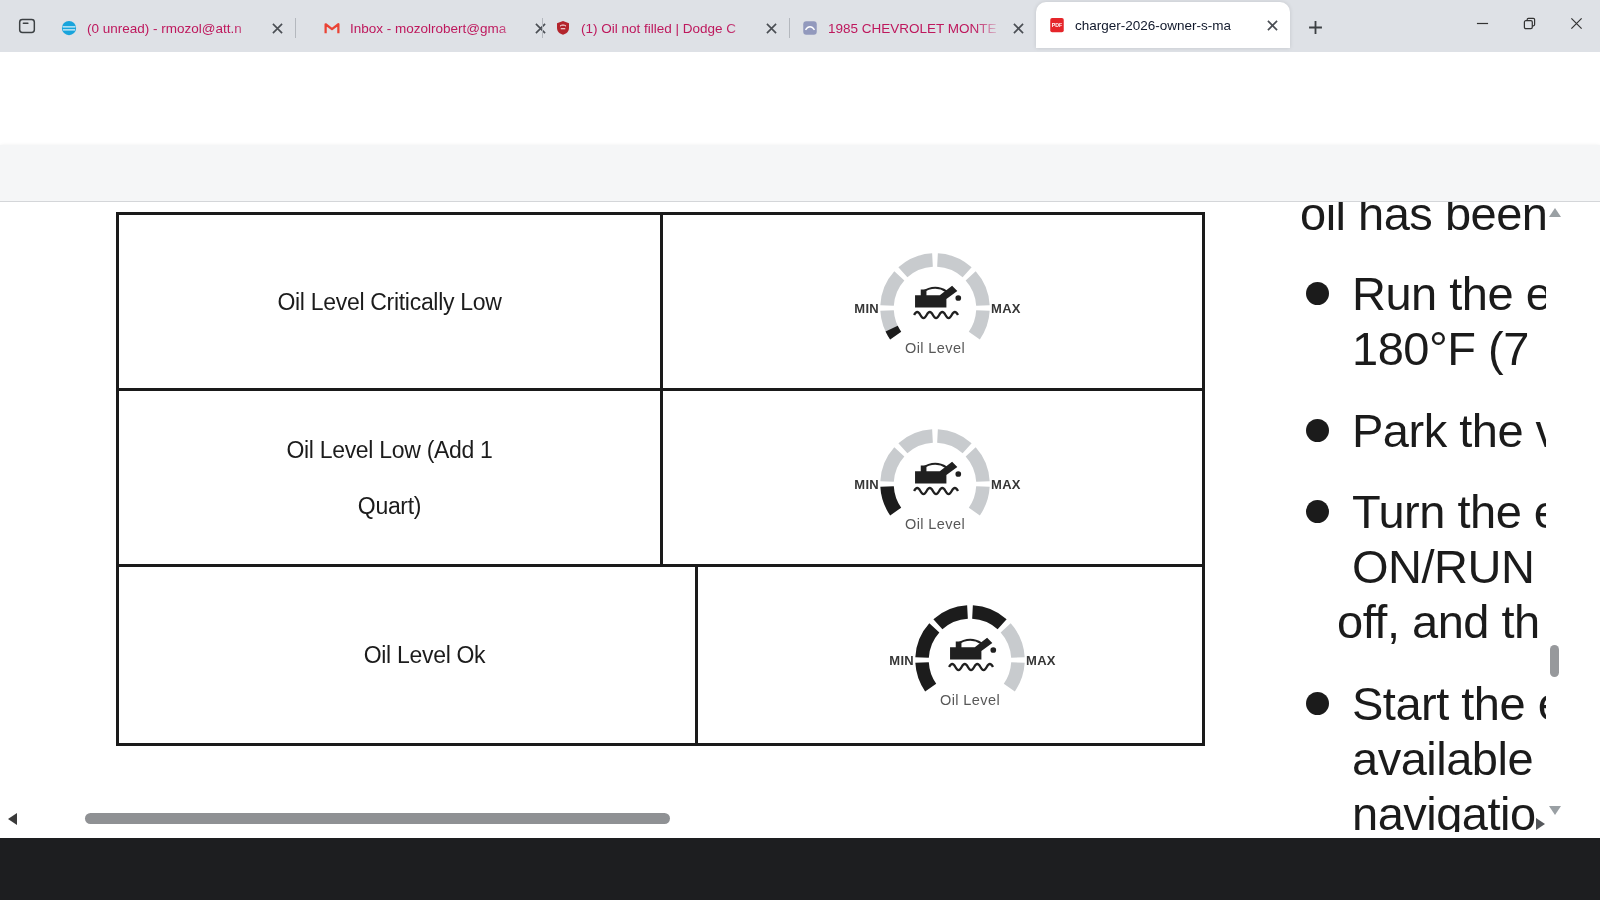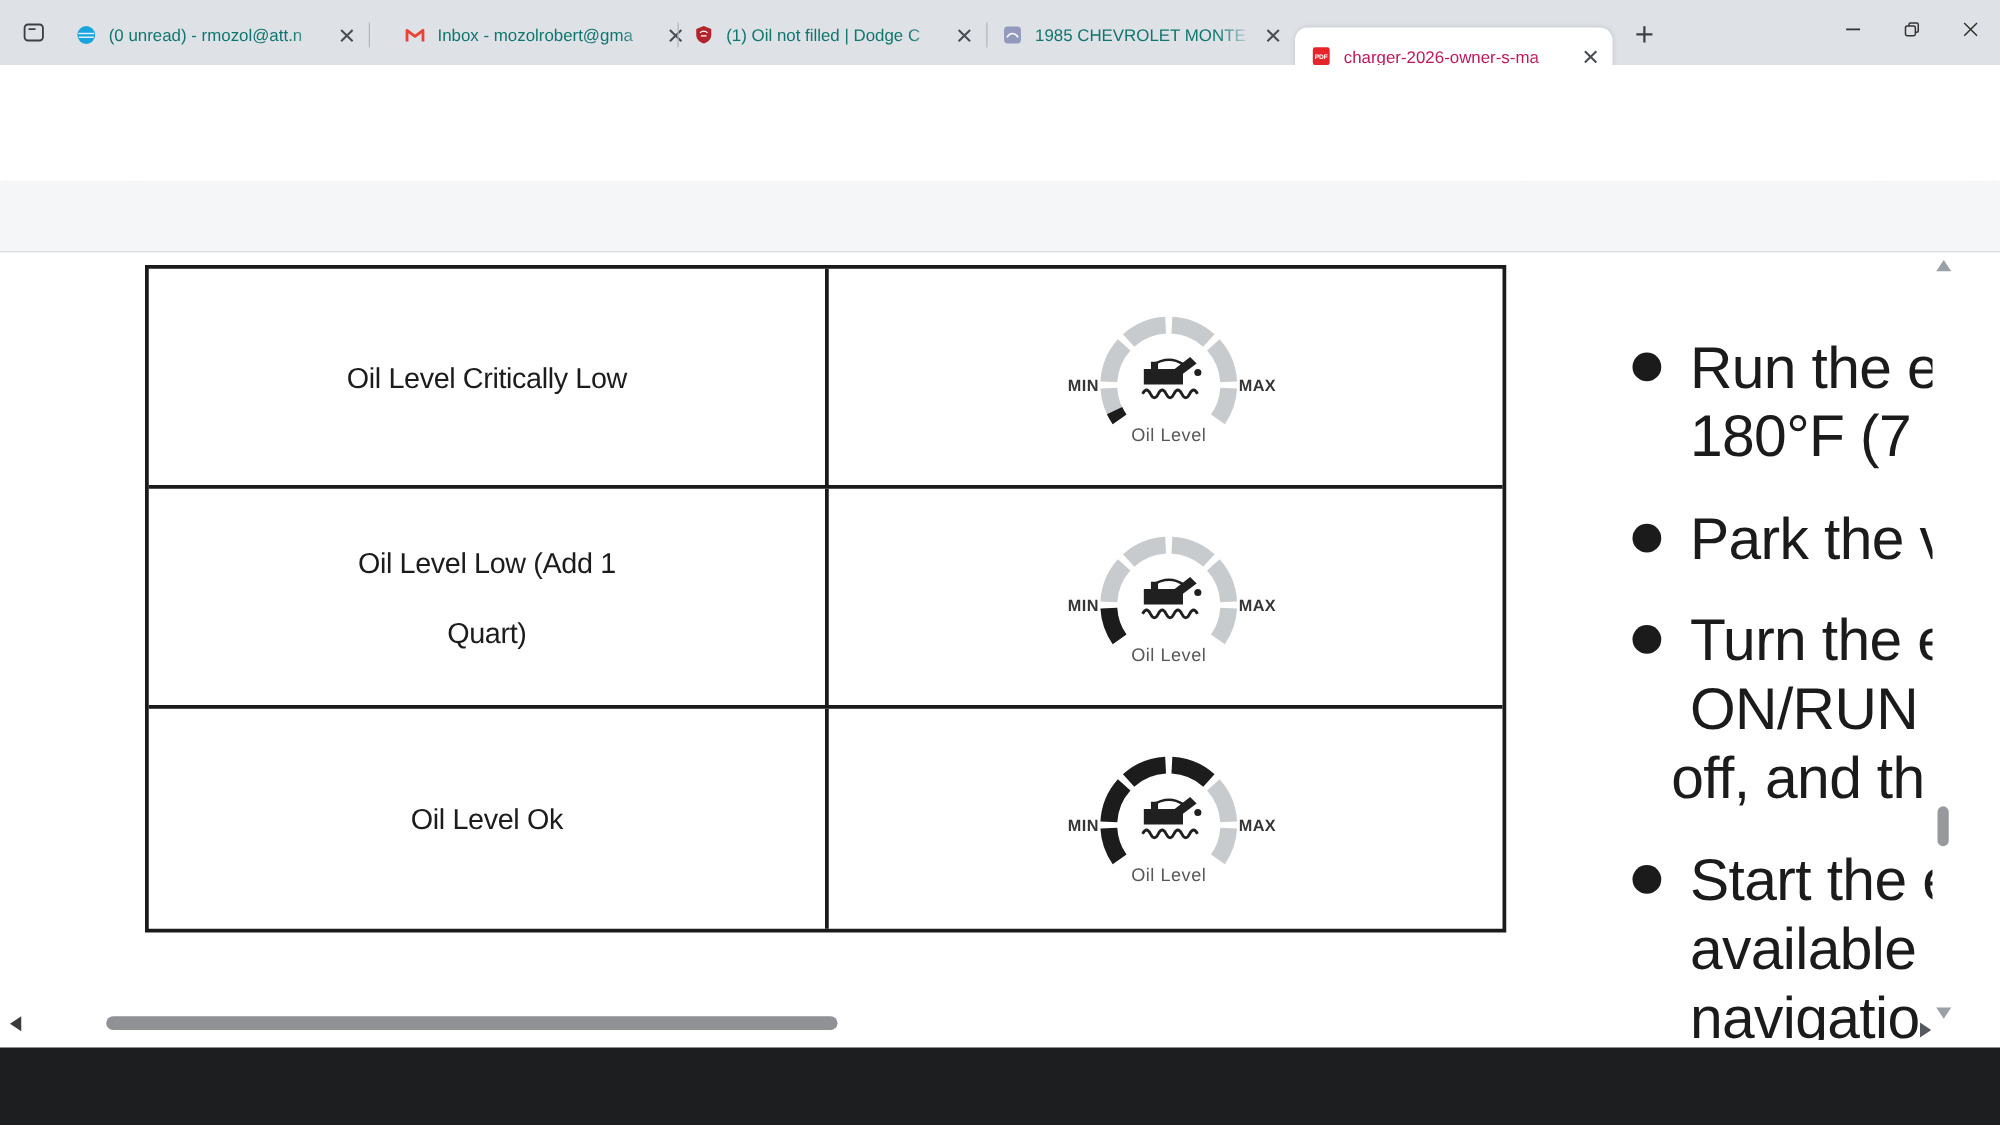--- a/index.html
+++ b/index.html
@@ -5,22 +5,22 @@
   * { margin:0; padding:0; box-sizing:border-box; }
   html,body { width:1600px; height:900px; overflow:hidden; background:#fff;
     font-family:"Liberation Sans", sans-serif; }
   .screen { position:absolute; width:1600px; height:900px; background:#fff; overflow:hidden; }
 
   
   .tabbar { position:absolute; left:0; top:0; width:1600px; height:52px; background:#dee1e6; }
   .tab-actions-btn { position:absolute; left:12px; top:13px; width:30px; height:26px; border-radius:6px;
      display:flex; align-items:center; justify-content:center; }
   .tab { position:absolute; top:8px; height:40px; width:247px; display:flex; align-items:center;
-     padding:0 6px 0 12px; color:#0f766e; }
-  .tab.active { top:22px; height:46px; background:#fff; border-radius:10px 10px 0 0; color:#be185d;
+     padding:0 6px 0 12px; color:#be185d; }
+  .tab.active { top:2px; height:46px; background:#fff; border-radius:10px 10px 0 0; color:#0f172a;
      box-shadow:0 0 4px rgba(0,0,0,.12); width:254px;align-items:center; }
   .tab-fav { width:18px; height:18px; flex:0 0 18px; margin-right:9px; }
   .tab-fav svg { width:18px; height:18px; display:block; }
   .tab-title { flex:1; font-size:13.5px; white-space:nowrap; overflow:hidden;
      -webkit-mask-image:linear-gradient(90deg,#000 82%,transparent 98%);
      mask-image:linear-gradient(90deg,#000 82%,transparent 98%); }
   .tab-close { width:24px; height:24px; flex:0 0 24px; border-radius:6px; display:flex;
      align-items:center; justify-content:center; }
   .tab-close svg { width:11px; height:11px; stroke:#4a4e54; stroke-width:1.8; }
   .tab-sep { position:absolute; top:18px; width:1px; height:20px; background:#b4b8be; }
@@ -81,21 +81,21 @@
   .pt-glyph { position:absolute; top:158px; font-size:22px; color:#404448; font-weight:400; }
   .page-input { position:absolute; left:828px; top:158px; width:50px; height:32px; border:1px solid #9aa0a6;
      border-radius:3px; background:#fff; text-align:center; font-size:15px; color:#202124;
      font-family:"Liberation Sans",sans-serif; }
   .page-count { position:absolute; left:894px; top:164px; font-size:15.5px; color:#3c4043; }
 
   
   .content { position:absolute; left:0; top:202px; width:1600px; height:636px; background:#fff; overflow:hidden; }
   .oil-table { position:absolute; left:116px; top:10px; width:1089px; border:3px solid #1a1a1a; }
   .oil-row { display:flex; height:176px; border-bottom:3px solid #1a1a1a; }
-  .oil-row:last-child { border-bottom:none; }
+  .oil-row:last-child { border-bottom:none;padding-left:35px; }
   .oil-cell-label { width:544px; border-right:3px solid #1a1a1a; display:flex; flex-direction:column;
      align-items:center; justify-content:center; }
   .oil-cell-gauge { flex:1; position:relative;border-radius:23px; }
   .cell-line { font-size:23px; line-height:56px; color:#1c1c1c; letter-spacing:-.3px; }
   .cell-line:empty { display:none; }
   .gauge-wrap { position:absolute; left:177px; top:29px; width:190px; height:122px; }
   .gauge-wrap svg { width:190px; height:122px; display:block; }
   .gauge-minmax { font-family:"Liberation Sans",sans-serif; font-size:13px; font-weight:bold;
      fill:#363636; letter-spacing:.3px; }
   .gauge-caption { font-family:"Liberation Sans",sans-serif; font-size:14.5px; fill:#585858; letter-spacing:.4px; }
@@ -610,20 +610,21 @@
                   <circle cx="24.5" cy="0" r="3" fill="#202020"></circle>
                   <path d="M-22 18 Q-18.7 11.5 -15.4 18 Q-12.1 24.5 -8.8 18 Q-5.5 11.5 -2.2 18 Q1.1 24.5 4.4 18 Q7.7 11.5 11 18 Q14.3 24.5 17.6 18 Q20.9 11.5 24.2 18" fill="none" stroke="#202020" stroke-width="2.4"></path>
                 </g>
               </svg>
           </div>
         </div>
       </div>
     </div>
 
     <div class="side-col">
+      <div class="side-line" style="left:2px;top:-16px">oil has been</div>
 
       <div class="side-bullet" style="top:80px"></div>
       <div class="side-line" style="left:54px;top:64px">Run the e</div>
       <div class="side-line" style="left:54px;top:119px">180°F (7</div>
 
       <div class="side-bullet" style="top:217px"></div>
       <div class="side-line" style="left:54px;top:201px">Park the v</div>
 
       <div class="side-bullet" style="top:298px"></div>
       <div class="side-line" style="left:54px;top:282px">Turn the e</div>

